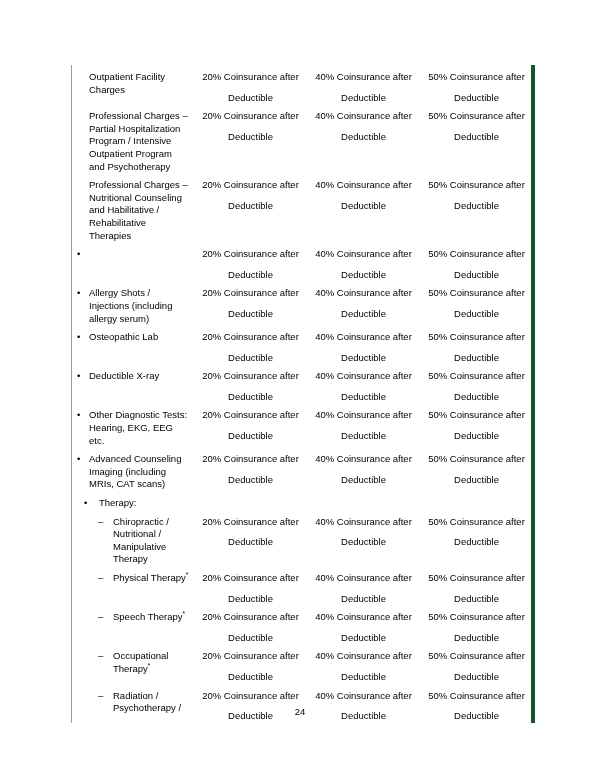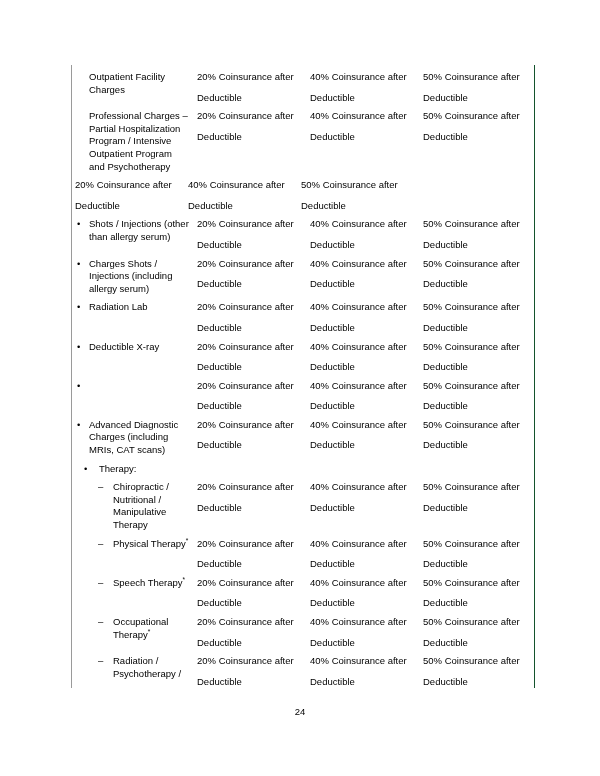--- a/index.html
+++ b/index.html
@@ -24,21 +24,21 @@
     height: 776px;
   }
 
   
   #benefit-table {
     position: absolute;
     left: 71px;
     top: 65px;
     width: 464px;
     border-left: 1px solid #9a9a9a;
-    border-right: 1px solid #14532d;
+    border-right: 4px solid #14532d;
     box-sizing: border-box;
   }
 
   .row {
     display: flex;
     align-items: flex-start;
     width: 100%;
     box-sizing: border-box;
   }
 
@@ -79,21 +79,21 @@
   .lvl-dash   .marker { width: 15px; margin-left: 26px; }
 
   
   .c-val {
     flex: 0 0 113px;
     width: 113px;
     box-sizing: border-box;
     padding: 6px 3px 0 3px;
     font-size: 9.5px;
     line-height: 12.6px;
-    text-align: left;
+    text-align: center;
     color: #000;
   }
   .c-val .v-line2 { display: block; margin-top: 8px; }
 
   .sup {
     font-size: 6.5px;
     vertical-align: super;
     line-height: 0;
   }
 
@@ -129,51 +129,55 @@
         <div class="c-label lvl-plain">
           <div class="label-inner">
             <span class="label-text">Professional Charges – Partial Hospitalization Program / Intensive Outpatient Program and Psychotherapy</span>
           </div>
         </div>
         <div class="c-val"><span>20% Coinsurance after</span><span class="v-line2">Deductible</span></div>
         <div class="c-val"><span>40% Coinsurance after</span><span class="v-line2">Deductible</span></div>
         <div class="c-val"><span>50% Coinsurance after</span><span class="v-line2">Deductible</span></div>
       </div>
       <div class="row">
-        <div class="c-val"><span>20% Coinsurance after</span><span class="v-line2">Deductible</span></div>
-        <div class="c-val"><span>40% Coinsurance after</span><span class="v-line2">Deductible</span></div>
-        <div class="c-val"><span>50% Coinsurance after</span><span class="v-line2">Deductible</span></div>
-      </div>
-      <div class="row">
-        <div class="c-label lvl-bullet">
-          <div class="label-inner">
-            <span class="marker">•</span>
-            <span class="label-text">Shots / Injections (other than allergy serum)</span>
-          </div>
-        </div>
-        <div class="c-val"><span>20% Coinsurance after</span><span class="v-line2">Deductible</span></div>
-        <div class="c-val"><span>40% Coinsurance after</span><span class="v-line2">Deductible</span></div>
-        <div class="c-val"><span>50% Coinsurance after</span><span class="v-line2">Deductible</span></div>
-      </div>
-      <div class="row">
-        <div class="c-label lvl-bullet">
-          <div class="label-inner">
-            <span class="marker">•</span>
-            <span class="label-text">Charges Shots / Injections (including allergy serum)</span>
-          </div>
-        </div>
-        <div class="c-val"><span>20% Coinsurance after</span><span class="v-line2">Deductible</span></div>
-        <div class="c-val"><span>40% Coinsurance after</span><span class="v-line2">Deductible</span></div>
-        <div class="c-val"><span>50% Coinsurance after</span><span class="v-line2">Deductible</span></div>
-      </div>
-      <div class="row">
-        <div class="c-label lvl-bullet">
-          <div class="label-inner">
-            <span class="marker">•</span>
-            <span class="label-text">Radiation Lab</span>
+        <div class="c-label lvl-plain">
+          <div class="label-inner">
+            <span class="label-text">Professional Charges – Nutritional Counseling and Habilitative / Rehabilitative Therapies</span>
+          </div>
+        </div>
+        <div class="c-val"><span>20% Coinsurance after</span><span class="v-line2">Deductible</span></div>
+        <div class="c-val"><span>40% Coinsurance after</span><span class="v-line2">Deductible</span></div>
+        <div class="c-val"><span>50% Coinsurance after</span><span class="v-line2">Deductible</span></div>
+      </div>
+      <div class="row">
+        <div class="c-label lvl-bullet">
+          <div class="label-inner">
+            <span class="marker">•</span>
+          </div>
+        </div>
+        <div class="c-val"><span>20% Coinsurance after</span><span class="v-line2">Deductible</span></div>
+        <div class="c-val"><span>40% Coinsurance after</span><span class="v-line2">Deductible</span></div>
+        <div class="c-val"><span>50% Coinsurance after</span><span class="v-line2">Deductible</span></div>
+      </div>
+      <div class="row">
+        <div class="c-label lvl-bullet">
+          <div class="label-inner">
+            <span class="marker">•</span>
+            <span class="label-text">Allergy Shots / Injections (including allergy serum)</span>
+          </div>
+        </div>
+        <div class="c-val"><span>20% Coinsurance after</span><span class="v-line2">Deductible</span></div>
+        <div class="c-val"><span>40% Coinsurance after</span><span class="v-line2">Deductible</span></div>
+        <div class="c-val"><span>50% Coinsurance after</span><span class="v-line2">Deductible</span></div>
+      </div>
+      <div class="row">
+        <div class="c-label lvl-bullet">
+          <div class="label-inner">
+            <span class="marker">•</span>
+            <span class="label-text">Osteopathic Lab</span>
           </div>
         </div>
         <div class="c-val"><span>20% Coinsurance after</span><span class="v-line2">Deductible</span></div>
         <div class="c-val"><span>40% Coinsurance after</span><span class="v-line2">Deductible</span></div>
         <div class="c-val"><span>50% Coinsurance after</span><span class="v-line2">Deductible</span></div>
       </div>
       <div class="row">
         <div class="c-label lvl-bullet">
           <div class="label-inner">
             <span class="marker">•</span>
@@ -181,31 +185,32 @@
           </div>
         </div>
         <div class="c-val"><span>20% Coinsurance after</span><span class="v-line2">Deductible</span></div>
         <div class="c-val"><span>40% Coinsurance after</span><span class="v-line2">Deductible</span></div>
         <div class="c-val"><span>50% Coinsurance after</span><span class="v-line2">Deductible</span></div>
       </div>
       <div class="row">
         <div class="c-label lvl-bullet">
           <div class="label-inner">
             <span class="marker">•</span>
-          </div>
-        </div>
-        <div class="c-val"><span>20% Coinsurance after</span><span class="v-line2">Deductible</span></div>
-        <div class="c-val"><span>40% Coinsurance after</span><span class="v-line2">Deductible</span></div>
-        <div class="c-val"><span>50% Coinsurance after</span><span class="v-line2">Deductible</span></div>
-      </div>
-      <div class="row">
-        <div class="c-label lvl-bullet">
-          <div class="label-inner">
-            <span class="marker">•</span>
-            <span class="label-text">Advanced Diagnostic Charges (including MRIs, CAT scans)</span>
+            <span class="label-text">Other Diagnostic Tests: Hearing, EKG, EEG etc.</span>
+          </div>
+        </div>
+        <div class="c-val"><span>20% Coinsurance after</span><span class="v-line2">Deductible</span></div>
+        <div class="c-val"><span>40% Coinsurance after</span><span class="v-line2">Deductible</span></div>
+        <div class="c-val"><span>50% Coinsurance after</span><span class="v-line2">Deductible</span></div>
+      </div>
+      <div class="row">
+        <div class="c-label lvl-bullet">
+          <div class="label-inner">
+            <span class="marker">•</span>
+            <span class="label-text">Advanced Counseling Imaging (including MRIs, CAT scans)</span>
           </div>
         </div>
         <div class="c-val"><span>20% Coinsurance after</span><span class="v-line2">Deductible</span></div>
         <div class="c-val"><span>40% Coinsurance after</span><span class="v-line2">Deductible</span></div>
         <div class="c-val"><span>50% Coinsurance after</span><span class="v-line2">Deductible</span></div>
       </div>
       <div class="row">
         <div class="c-label lvl-bullet2">
           <div class="label-inner">
             <span class="marker">•</span>

